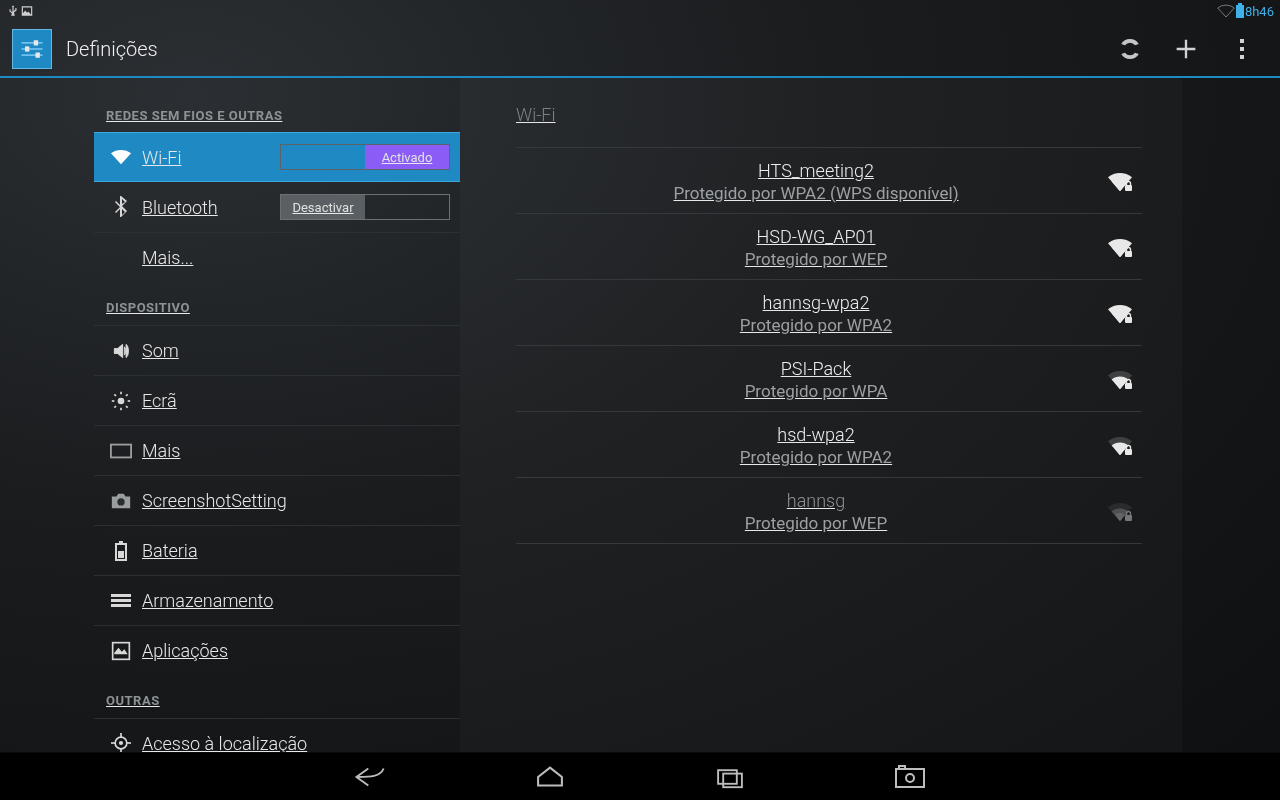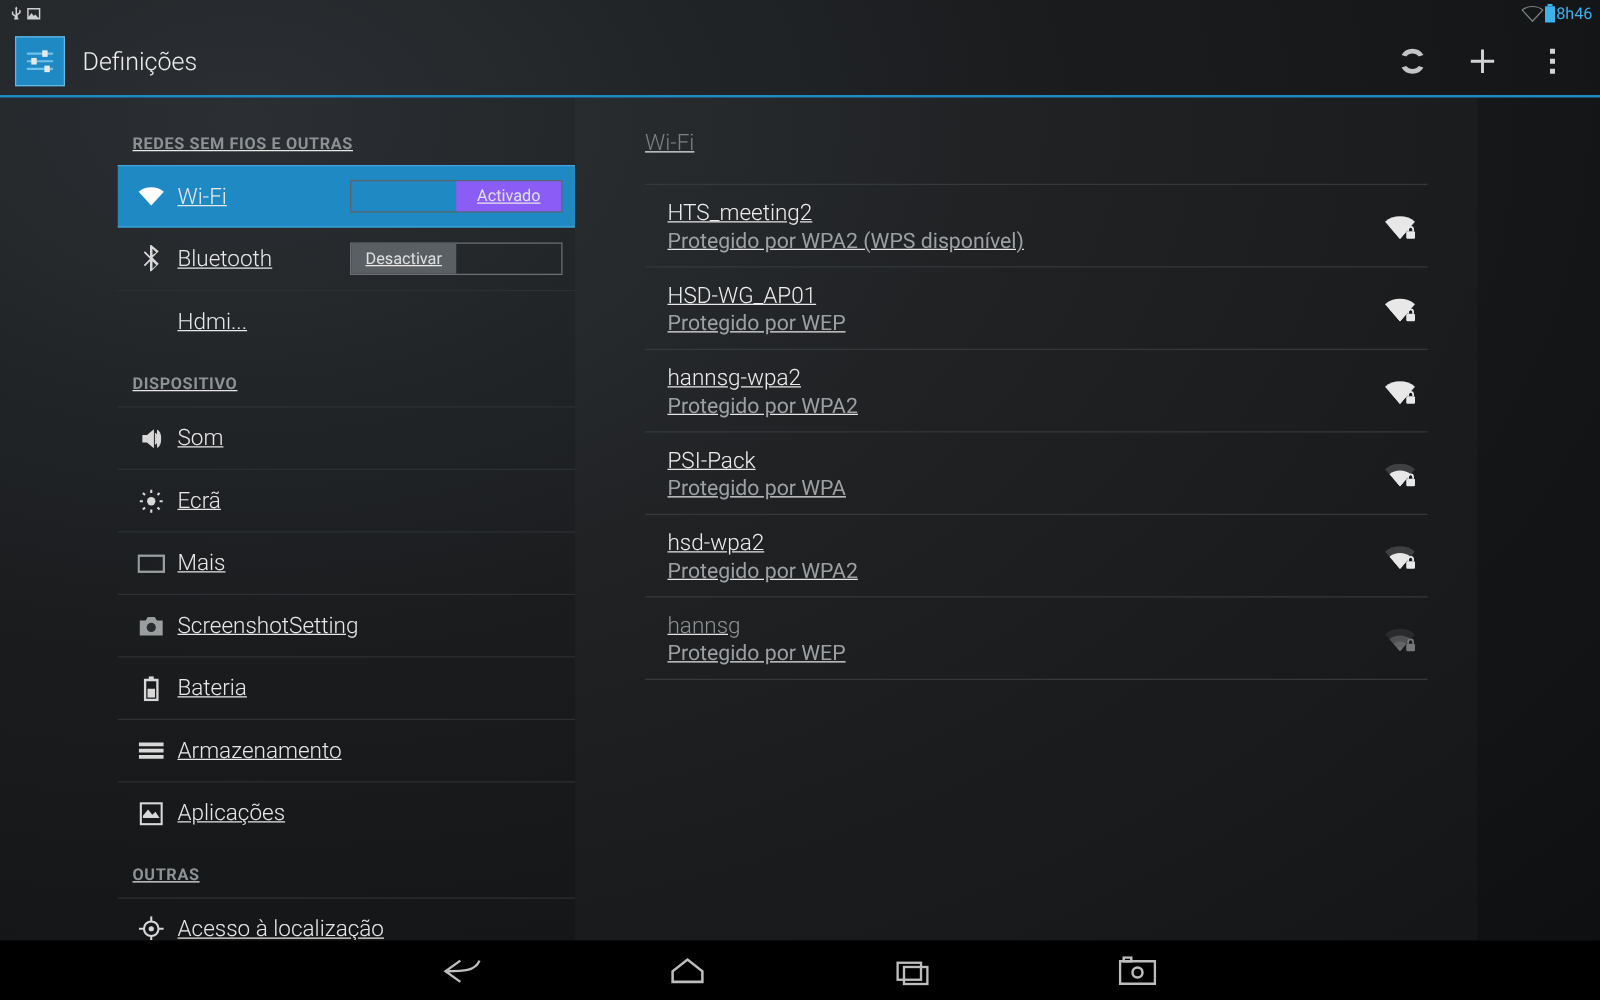--- a/index.html
+++ b/index.html
@@ -33,21 +33,21 @@
   .toggle { height: 26px; min-width: 170px; display: flex; border: 1px solid #5c6266; }
   .toggle .seg { flex: 1; display: flex; align-items: center; justify-content: center; font-size: 13px; color: #dfe3e6; }
   .toggle .seg.on { background: #1171a8; }
   .toggle.sel .seg.on { background: #8b5cf6; }
   .toggle .seg.empty { background: transparent; }
   .toggle.off { border-color: #6b7074; }
   .toggle.off .seg.on { background: #5a5f63; color: #e0e0e0; }
   
   .detail { flex: 1; margin-right: 98px; background: rgba(255,255,255,0.025); display: flex; flex-direction: column; overflow: hidden; }
   .detail-head { font-size: 18px; color: #7b8084; padding: 26px 0 22px 56px; font-weight: 300; }
-  .netlist { padding: 0 40px 0 56px; }
+  .netlist { padding: 0 40px 0 56px; text-align: center; }
   .net { display: flex; align-items: center; padding: 12px 0 10px 18px; border-top: 1px solid #35393b; cursor: pointer; }
   .net:last-child { border-bottom: 1px solid #35393b; }
   .net .txt { flex: 1; }
   .net .ssid { font-size: 18px; color: #eeeeee; font-weight: 300; }
   .net .sec { font-size: 17px; color: #9ca0a3; margin-top: 2px; }
   .net .sig { width: 44px; display: flex; justify-content: center; }
   .net.dim .ssid { color: #8e9396; }
   .net.dim svg { opacity: .45; }
   
   .navbar { height: 48px; background: #000; display: flex; align-items: center; justify-content: center; gap: 120px; border-top: 1px solid #0a0a0a; }
@@ -146,21 +146,21 @@
             </svg>
         </span>
         <span class="rlabel">Bluetooth</span>
         <div class="toggle off">
           <div class="seg on">Desactivar</div>
           <div class="seg empty"></div>
         </div>
       </div>
 
       <div class="row">
-        <span class="rlabel indent">Hdmi...</span>
+        <span class="rlabel indent">Mais...</span>
       </div>
 
       <div class="section-head sm">DISPOSITIVO</div>
 
       <div class="row">
         <span class="ricon">
           <svg width="20" height="20" viewBox="0 0 24 24">
               <path fill="#d8d8d8" d="M4 9h4l6-5v16l-6-5H4zM16 7c2 1 2 9 0 10zM18 4c4 2 4 14 0 16z" stroke="#d8d8d8" stroke-width="1"></path>
               <path fill="#d8d8d8" d="M4 9h4l6-5v16l-6-5H4z"></path>
             </svg>

